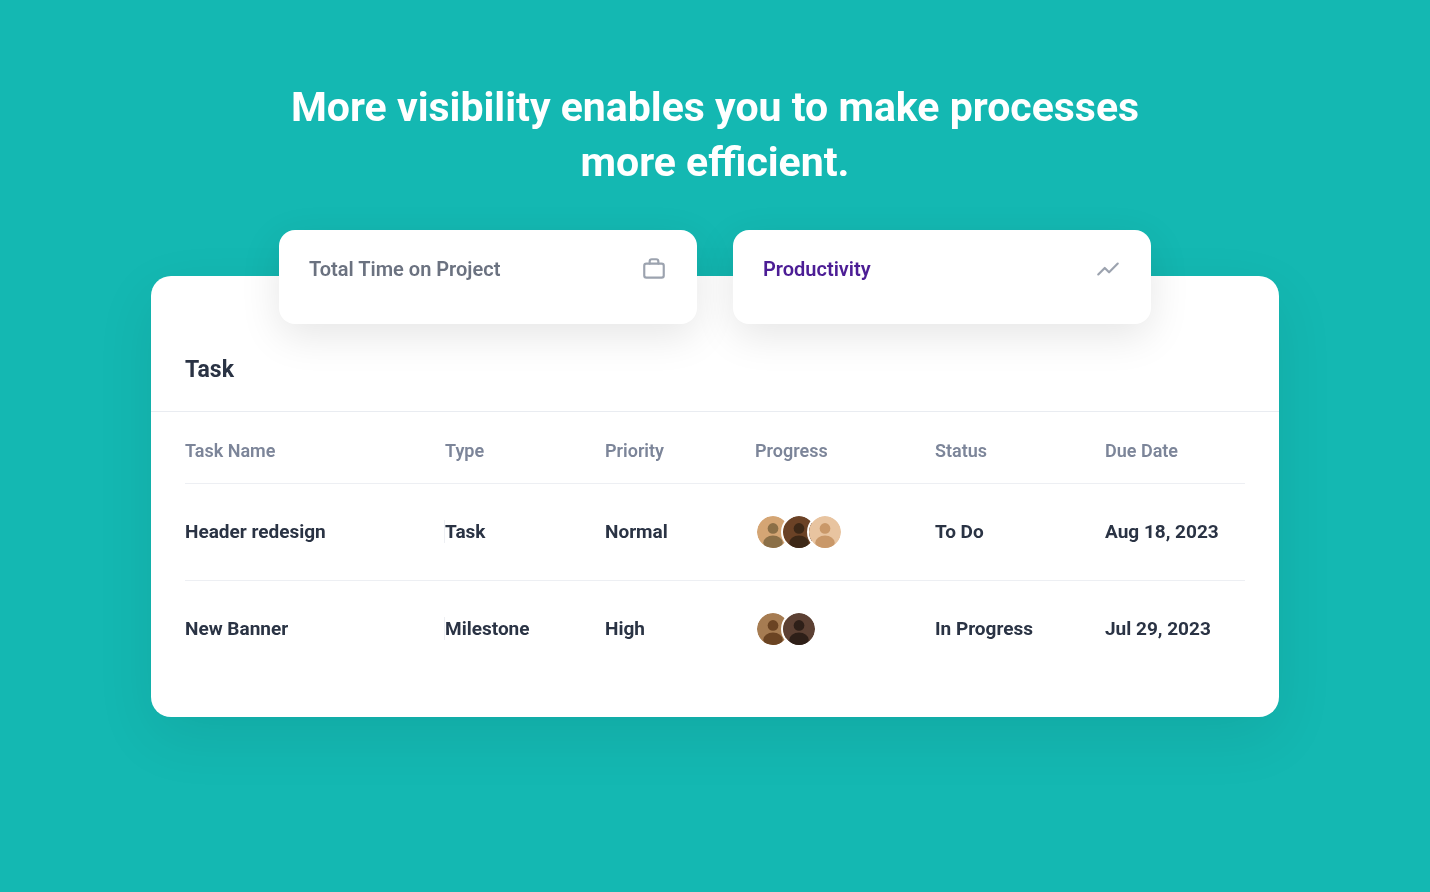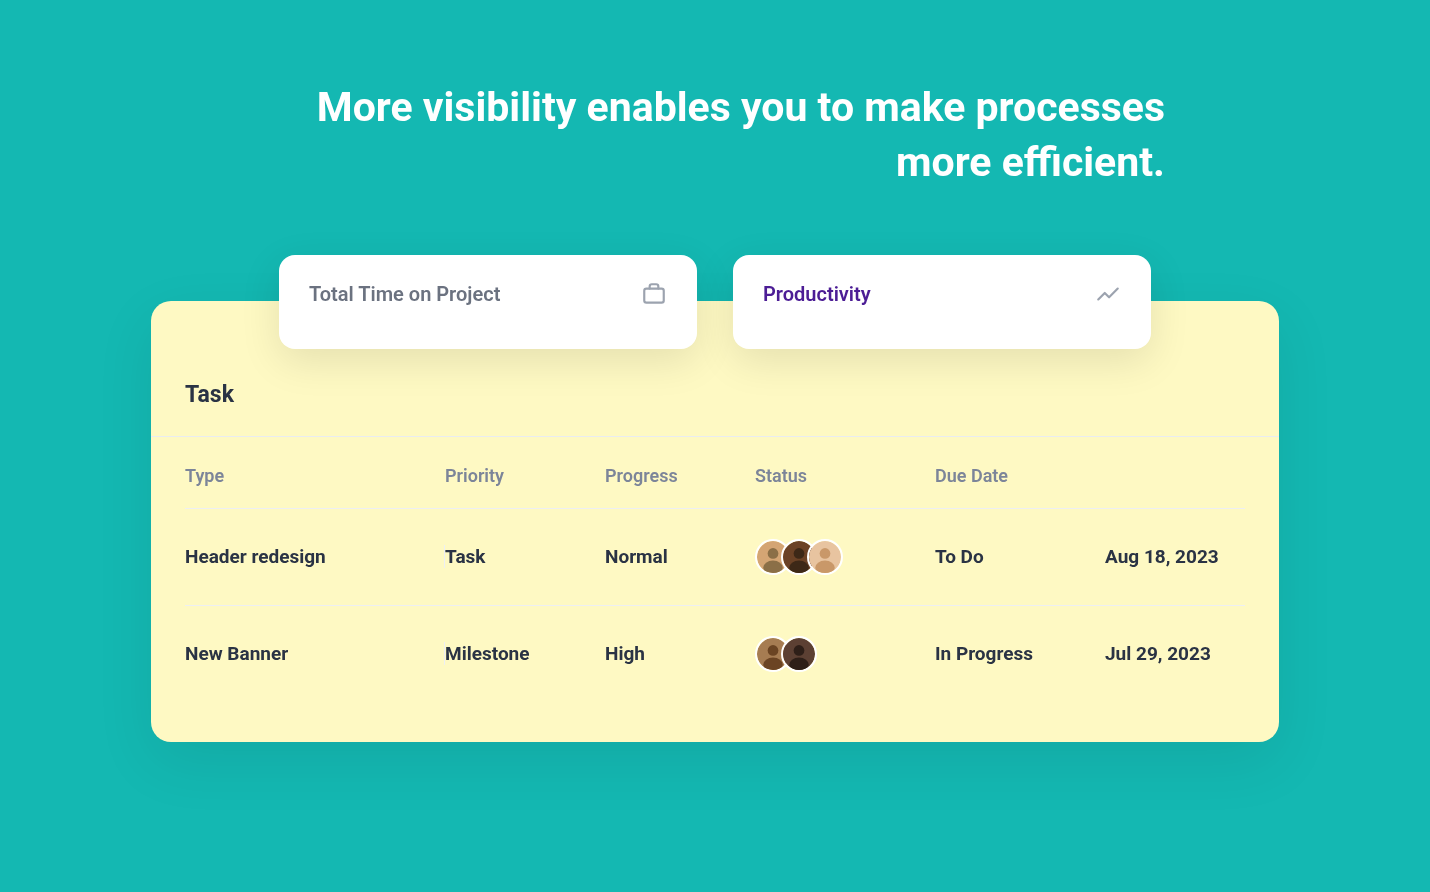--- a/index.html
+++ b/index.html
@@ -14,31 +14,31 @@
       height: 892px;
       display: flex;
       flex-direction: column;
       align-items: center;
       padding-top: 80px;
     }
     .headline {
       color: #ffffff;
       font-size: 41px;
       font-weight: 700;
-      text-align: right;
+      text-align: center;
       line-height: 1.35;
       max-width: 900px;
-      margin-bottom: 110px;
+      margin-bottom: 85px;
     }
     .dashboard-container {
       position: relative;
       width: 1128px;
     }
     .task-panel {
-      background: #fef9c3;
+      background: #ffffff;
       border-radius: 20px;
       width: 100%;
       padding: 0;
       box-shadow: 0 20px 60px rgba(0,0,0,0.08);
       padding-top: 80px;
     }
     .stat-cards {
       position: absolute;
       top: -46px;
       width: 100%;
@@ -178,20 +178,21 @@
     </div>
   </div>
 
   <div class="task-panel">
     <div class="panel-title-section">
       <div class="panel-title">Task</div>
     </div>
 
     <div class="task-table">
       <div class="table-header">
+        <div class="table-header-cell">Task Name</div>
         <div class="table-header-cell">Type</div>
         <div class="table-header-cell">Priority</div>
         <div class="table-header-cell">Progress</div>
         <div class="table-header-cell">Status</div>
         <div class="table-header-cell">Due Date</div>
       </div>
 
       <div class="table-row">
         <div class="table-cell col-name">Header redesign</div>
         <div class="table-cell">Task</div>

